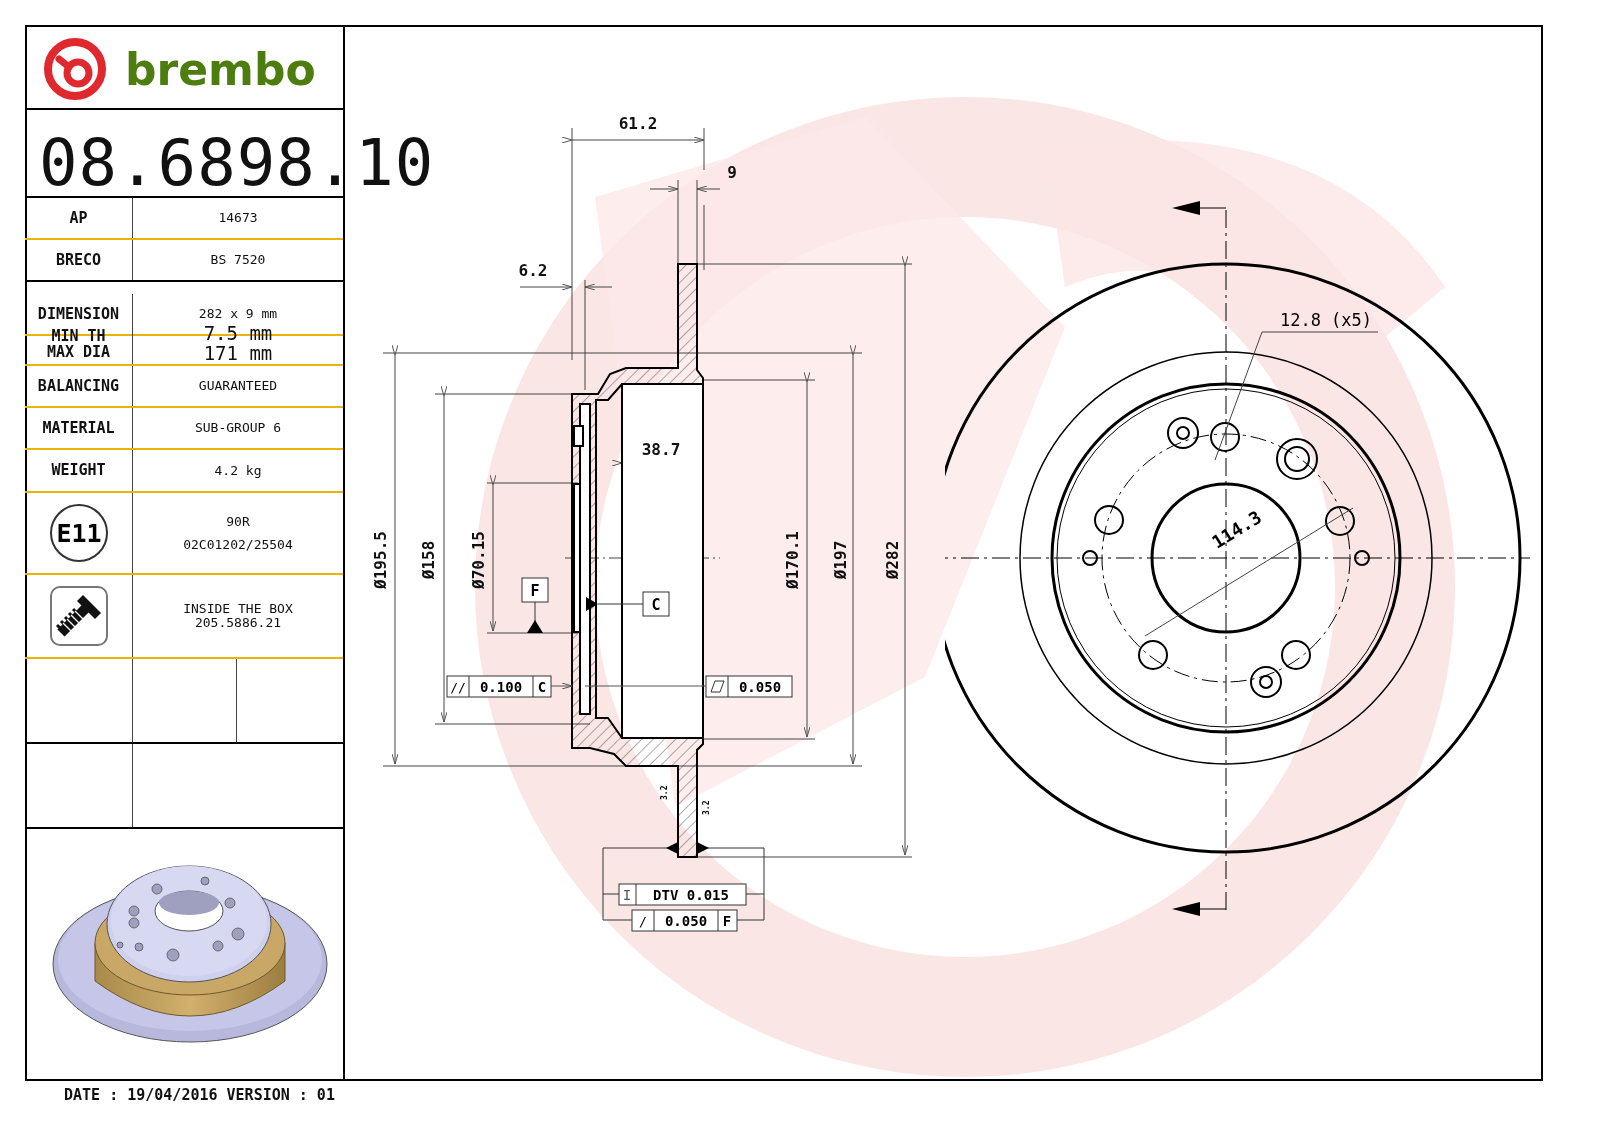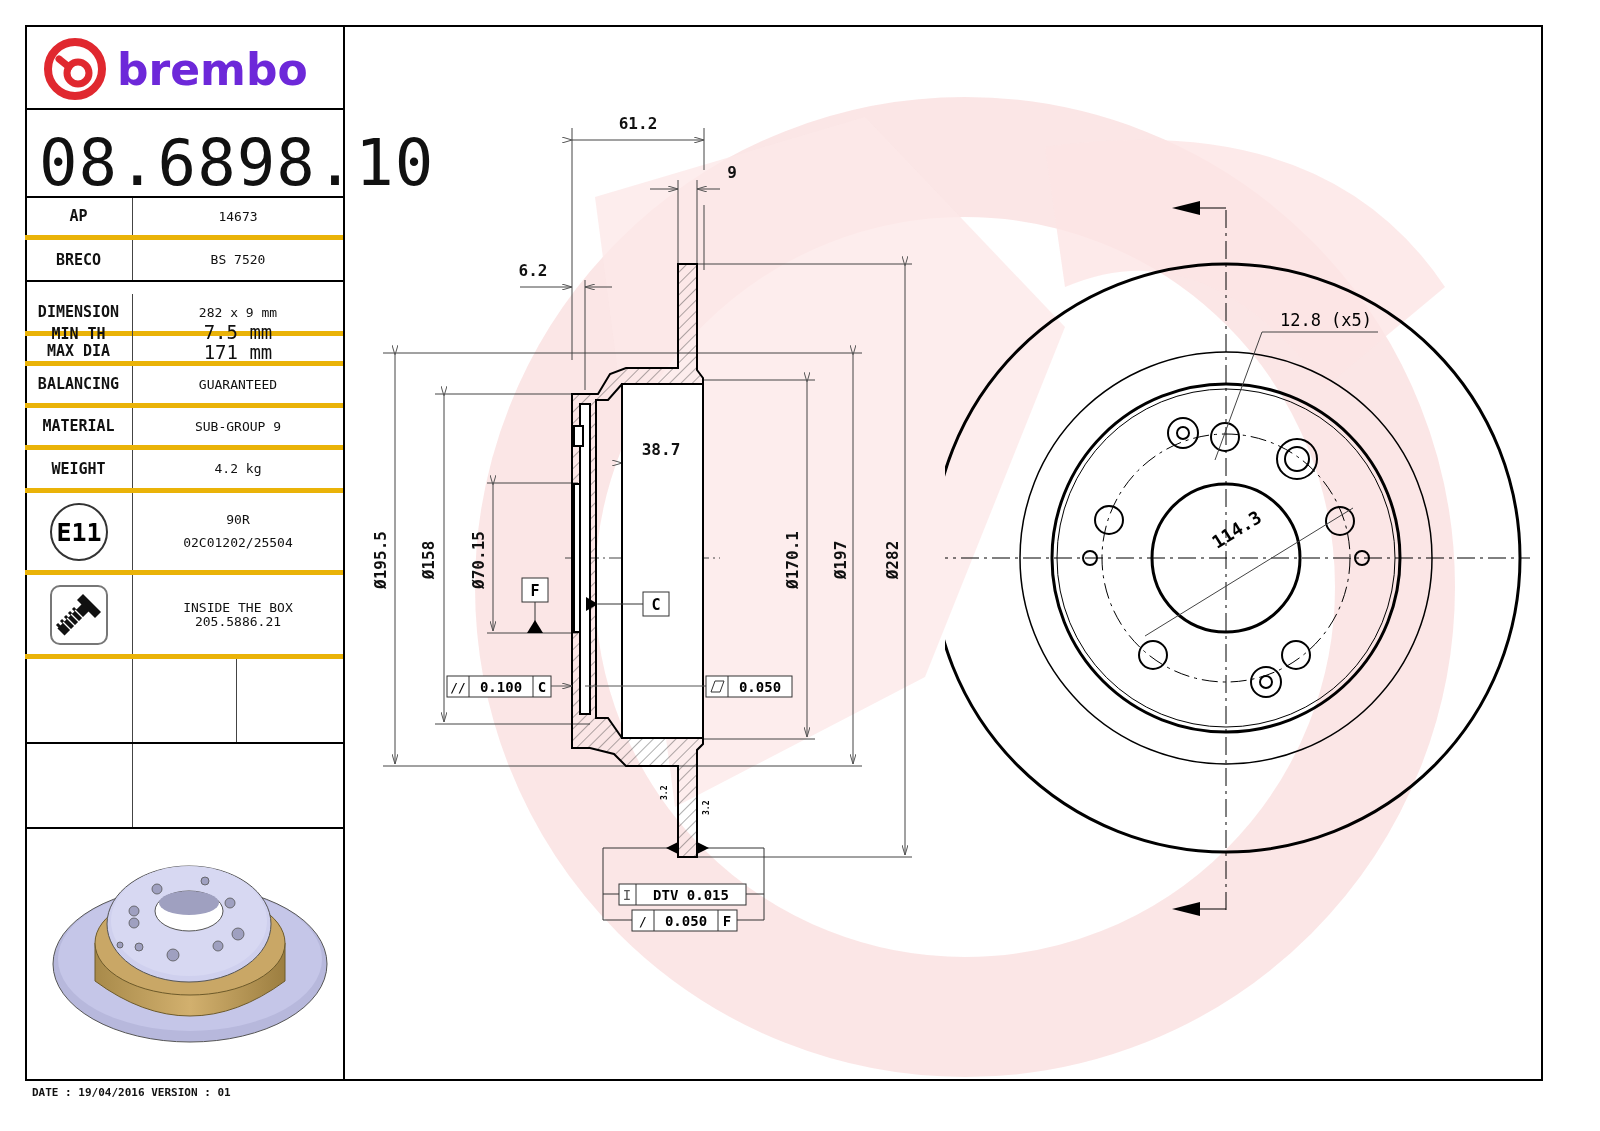--- a/index.html
+++ b/index.html
@@ -1,28 +1,28 @@
 <!DOCTYPE html>
 <html><head>
 <meta charset="utf-8">
 <style>
   html,body{margin:0;padding:0;background:#fff;}
   body{width:1600px;height:1131px;position:relative;overflow:hidden;font-family:"Liberation Sans","DejaVu Sans",sans-serif;color:#111;}
   .frame{position:absolute;left:25px;top:25px;width:1518px;height:1056px;border:2px solid #000;box-sizing:border-box;}
   .sidebar{position:absolute;left:25px;top:25px;width:320px;height:1056px;border-right:2px solid #000;box-sizing:border-box;}
-  .row{position:absolute;left:0;width:318px;border-bottom:5px solid #eab308;box-sizing:border-box;}
+  .row{position:absolute;left:0;width:318px;border-bottom:2px solid #eab308;box-sizing:border-box;}
   .row.thick{border-bottom:2px solid #000;}
   .lbl{position:absolute;left:0;top:0;width:107px;height:100%;border-right:1px solid #444;display:flex;align-items:center;justify-content:center;font-family:"DejaVu Sans Mono","Liberation Mono",monospace;font-size:15px;font-weight:bold;text-align:center;line-height:1.1;flex-direction:column;}
   .val{position:absolute;left:108px;top:0;right:0;height:100%;display:flex;align-items:center;justify-content:center;font-family:"DejaVu Sans Mono","Liberation Mono",monospace;font-size:13px;text-align:center;line-height:1.05;flex-direction:column;}
   .logo-row{top:0;height:85px;}
   .logo{position:absolute;left:18px;top:12px;display:flex;align-items:center;gap:10px;}
-  .logo-text{font-family:"DejaVu Sans","Liberation Sans",sans-serif;font-size:44px;font-weight:bold;color:#6d28d9;letter-spacing:0px;}
+  .logo-text{font-family:"DejaVu Sans","Liberation Sans",sans-serif;font-size:44px;font-weight:bold;color:#4d7c0f;letter-spacing:0px;margin-left:8px;}
   .partno-row{top:85px;height:88px;}
   .partno{position:absolute;left:14px;top:16px;font-family:"DejaVu Sans Mono","Liberation Mono",monospace;font-size:64px;letter-spacing:1px;}
-  .date{position:absolute;left:32px;top:1086px;font-family:"DejaVu Sans Mono","Liberation Mono",monospace;font-size:11px;font-weight:bold;}
+  .date{position:absolute;left:64px;top:1086px;font-family:"DejaVu Sans Mono","Liberation Mono",monospace;font-size:15px;font-weight:bold;}
   svg text{font-family:"DejaVu Sans Mono","Liberation Mono",monospace;}
 </style>
 </head>
 <body>
 
 <svg style="position:absolute;left:345px;top:27px" width="1196" height="1052" viewBox="0 0 1196 1052">
   <g fill="none" stroke="#fbe3e3" stroke-width="120" opacity="0.9">
     <circle cx="620" cy="560" r="430"></circle>
   </g>
   <path d="M250 170 L520 90 L720 300 L580 650 L330 780 Z" fill="#fde9e9" opacity="0.8"></path>
@@ -67,21 +67,21 @@
       <span>7.5 mm</span>
       <span>171 mm</span>
     </div>
   </div>
   <div class="row" style="top:341px;height:42px">
     <div class="lbl">BALANCING</div>
     <div class="val">GUARANTEED</div>
   </div>
   <div class="row" style="top:383px;height:42px">
     <div class="lbl">MATERIAL</div>
-    <div class="val">SUB-GROUP 9</div>
+    <div class="val">SUB-GROUP 6</div>
   </div>
   <div class="row" style="top:425px;height:43px">
     <div class="lbl">WEIGHT</div>
     <div class="val">4.2 kg</div>
   </div>
   <div class="row" style="top:468px;height:82px">
     <div class="lbl">
       <svg width="62" height="62" viewBox="0 0 62 62">
         <circle cx="31" cy="31" r="28" fill="none" stroke="#333" stroke-width="2"></circle>
         <text x="31" y="40" text-anchor="middle" font-family="Liberation Serif, DejaVu Serif, serif" font-weight="bold" font-size="25" fill="#000">E11</text>

